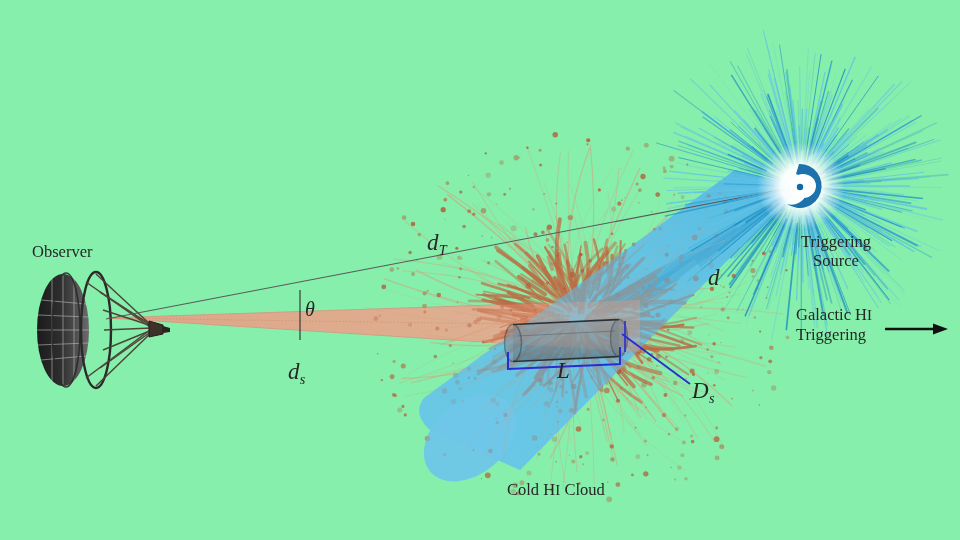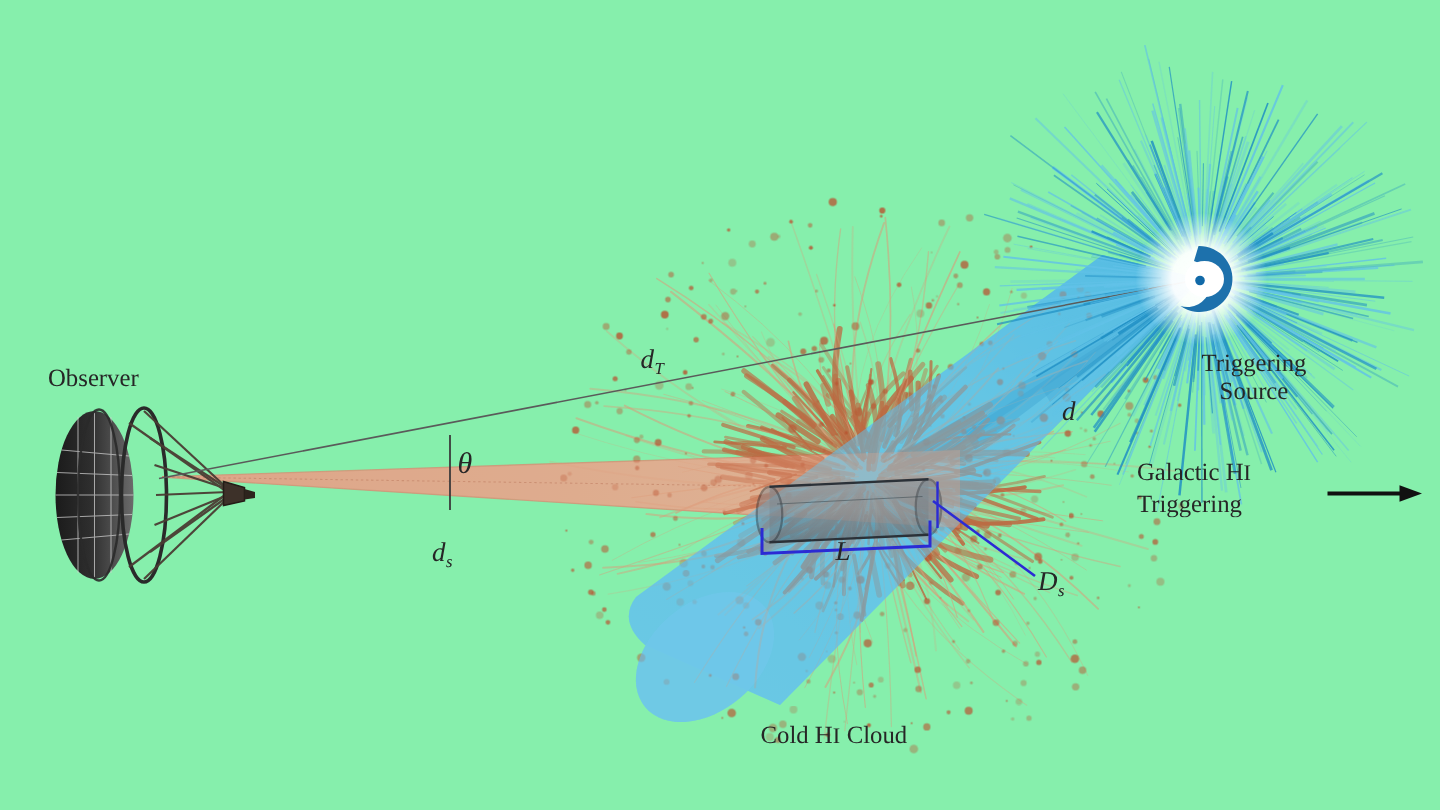--- a/index.html
+++ b/index.html
@@ -16,21 +16,21 @@
     font-family: "Liberation Serif", "DejaVu Serif", serif;
   }
   #scene { position: absolute; inset: 0; }
   .lbl {
     position: absolute;
     color: #262626;
     white-space: nowrap;
     line-height: 1.18;
   }
   .lbl-plain { font-size: 16.5px; }
-  .lbl-math  { font-style: italic; font-size: 18px; }
+  .lbl-math  { font-style: italic; font-size: 23px; }
   .sc { font-variant: small-caps; font-size: 0.9em; letter-spacing: 0.2px; }
   .sub {
     font-size: 0.62em;
     vertical-align: -0.33em;
     font-style: italic;
     margin-left: 0.3px;
   }
   .ctr { text-align: center; }
 </style>
 </head>
@@ -1333,21 +1333,21 @@
     </g>
   </svg>
 
   <div class="lbl lbl-plain" style="left:32px; top:242px;">Observer</div>
 
   <div class="lbl lbl-plain ctr" style="left:781px; top:232px; width:110px;">
     <div>Triggering</div>
     <div>Source</div>
   </div>
 
-  <div class="lbl lbl-plain" style="left:746px; top:305px;padding-left:12px;">
+  <div class="lbl lbl-plain" style="left:784px; top:305px;padding-left:12px;">
     <div>
       <span>Galactic H</span><span class="sc">I</span>
     </div>
     <div>Triggering</div>
   </div>
 
   <div class="lbl lbl-plain" style="left:507px; top:480px;text-align:center;">
     <span>Cold H</span><span class="sc">I</span><span> Cloud</span>
   </div>
 

